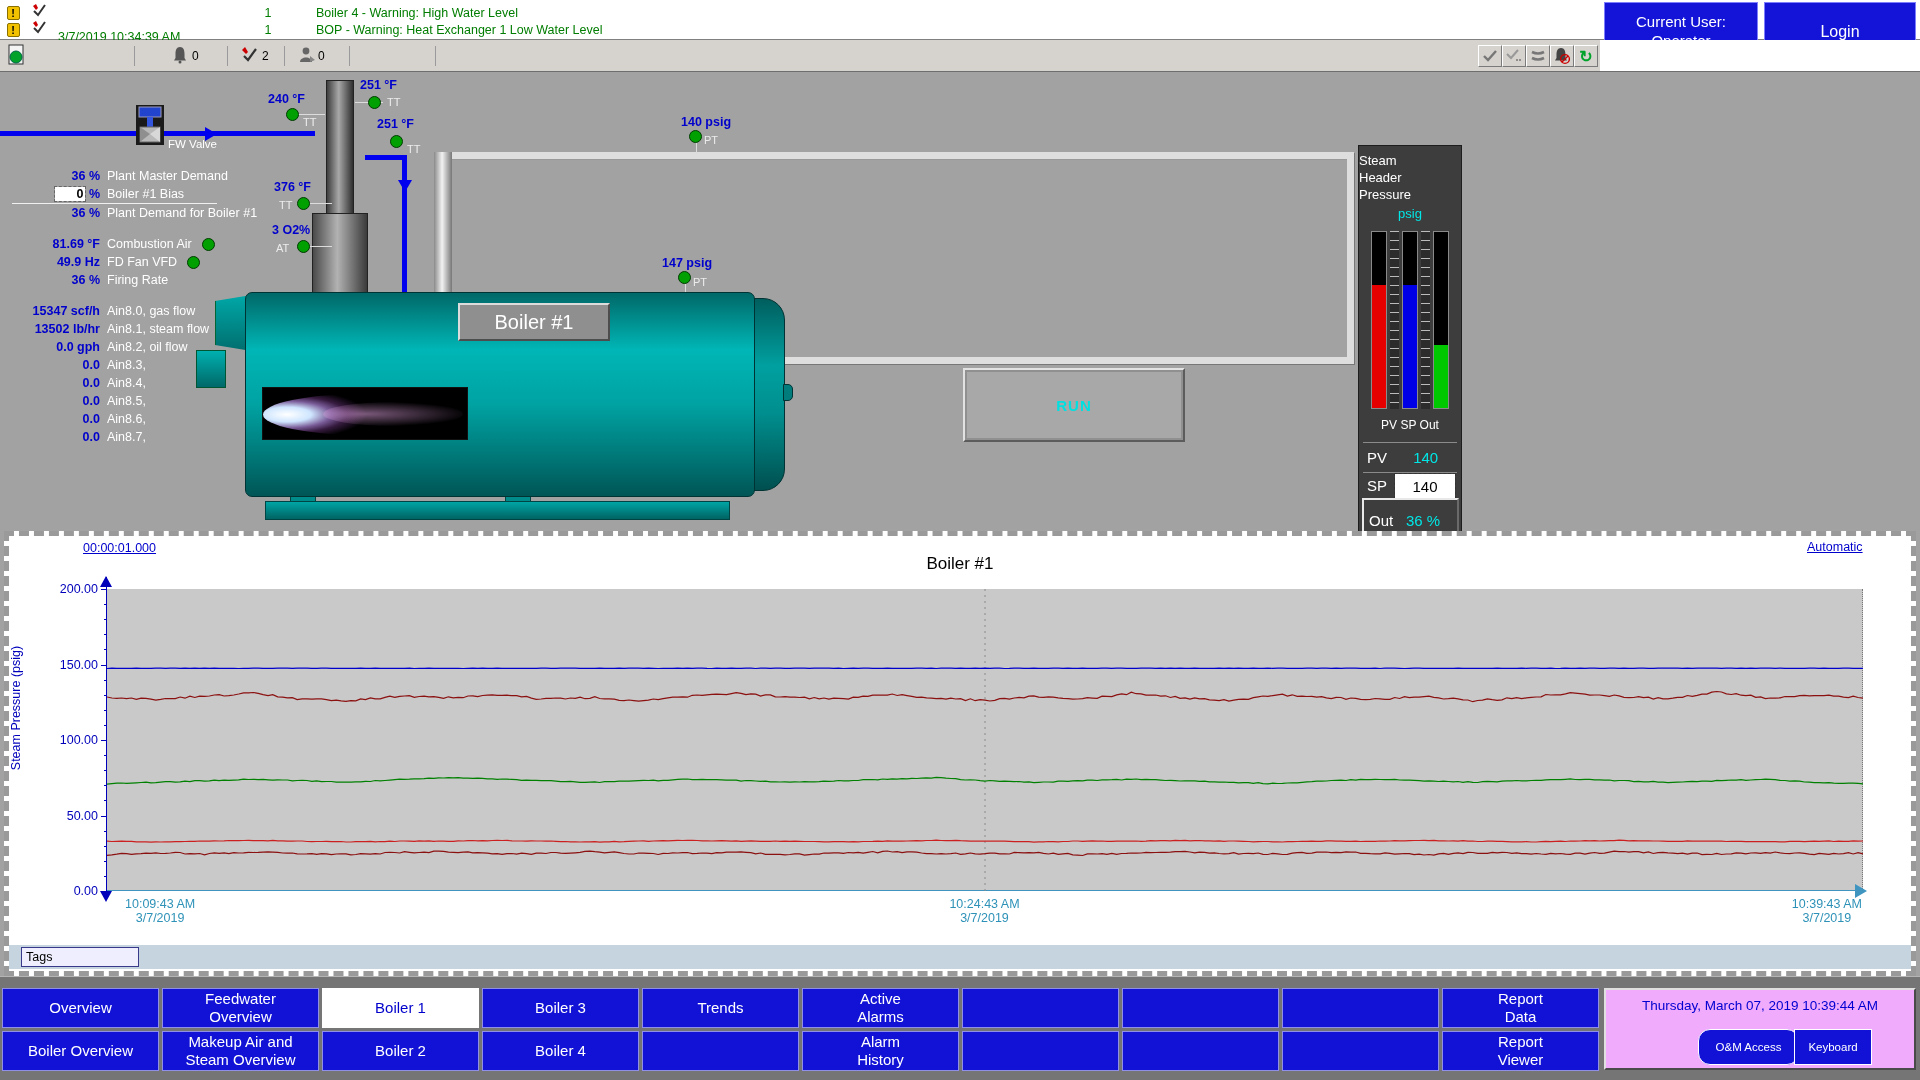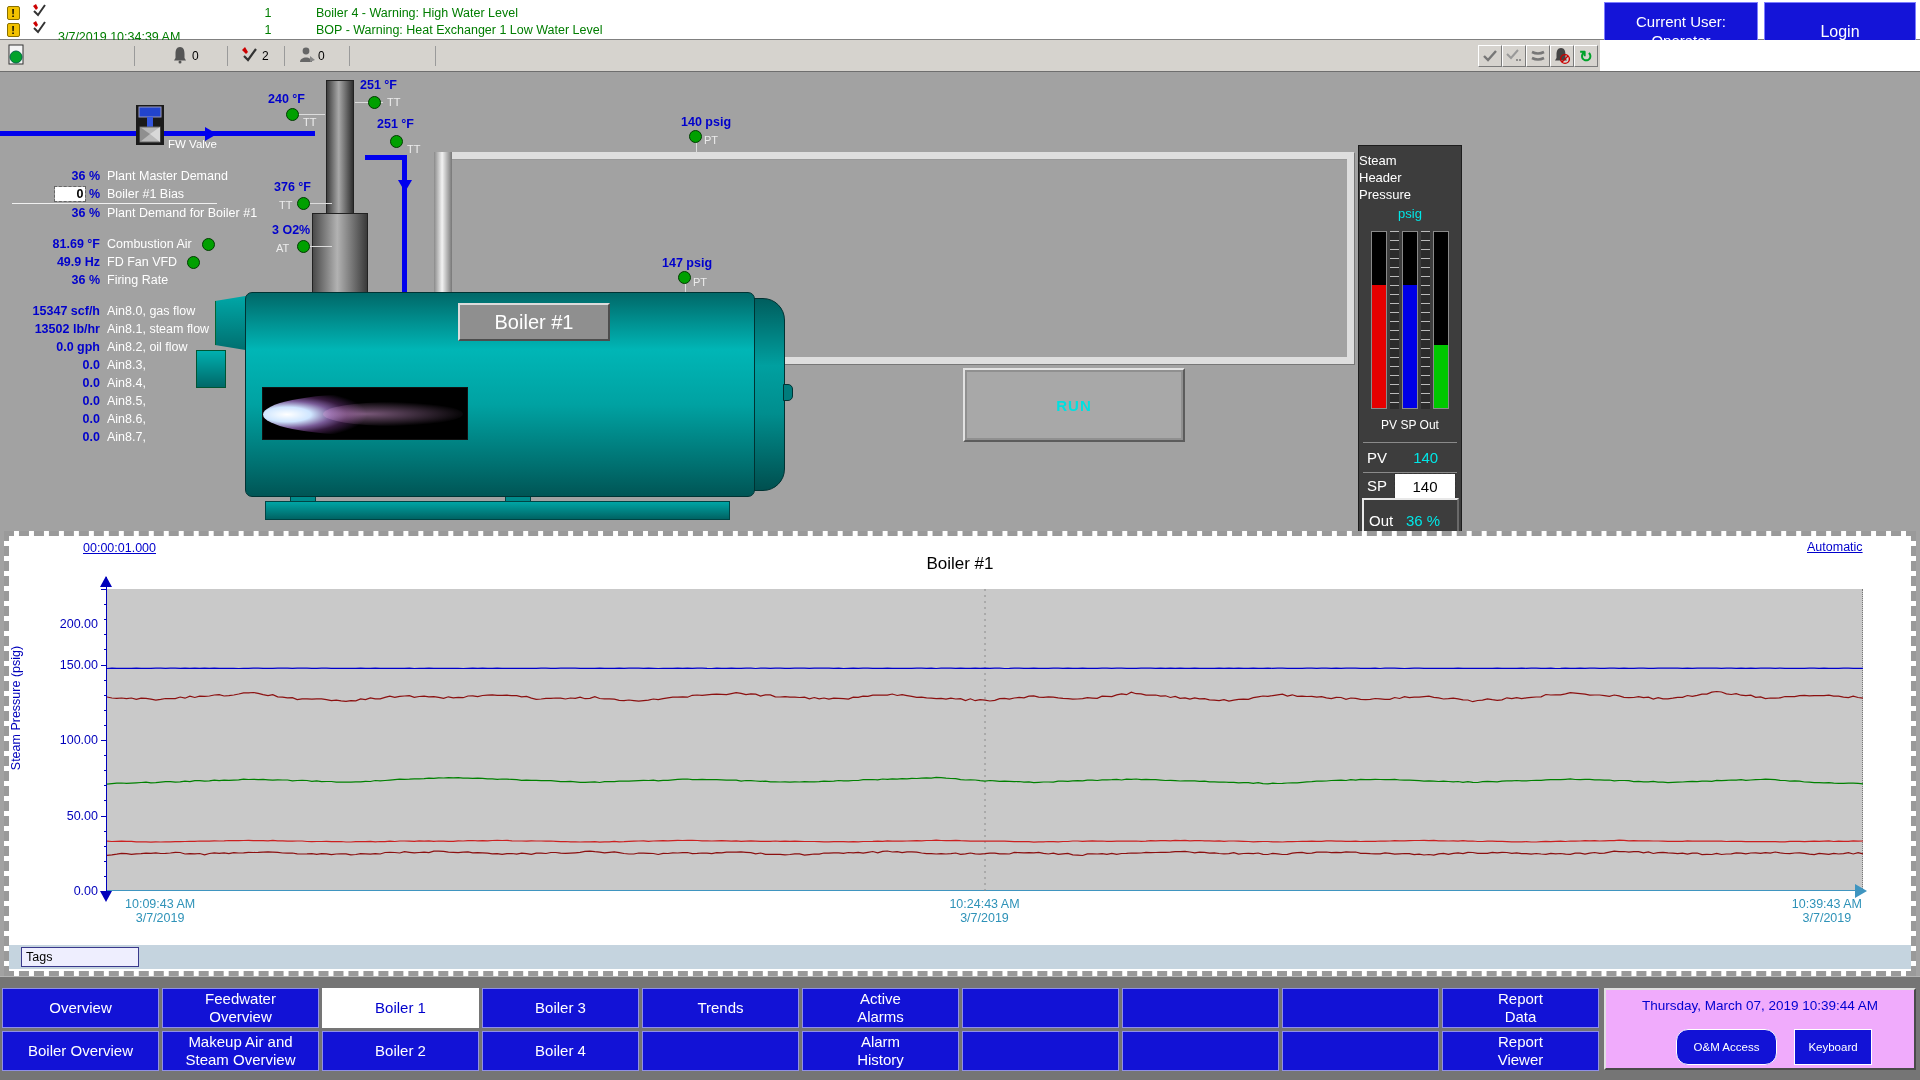--- a/index.html
+++ b/index.html
@@ -363,21 +363,21 @@
     <div class="link abs" style="left:74px; top:5px;">00:00:01.000</div>
     <div class="link abs" style="left:1798px; top:4px;">Automatic</div>
     <div id="trend-title">Boiler #1</div>
     <div id="ylab">Steam Pressure (psig)</div>
 
     <div id="plot">
       <div id="yaxis-line"></div>
       <div class="abs" style="left:-7px; top:-13px; width:0; height:0; border-left:6px solid transparent; border-right:6px solid transparent; border-bottom:11px solid #0000bb;"></div>
       <div class="abs" style="left:-7px; top:302px; width:0; height:0; border-left:6px solid transparent; border-right:6px solid transparent; border-top:11px solid #0000bb;"></div>
       <div id="yticks">
-          <div class="ytick-lbl" style="top: 0px; right: 1764px; margin-top: 35px;">200.00</div>
+          <div class="ytick-lbl" style="top: 0px; right: 1764px;">200.00</div>
           <div class="ytick-mark" style="top: 0px;"></div>
           <div class="ytick-minor" style="top: 15.1px;"></div>
           <div class="ytick-minor" style="top: 30.2px;"></div>
           <div class="ytick-minor" style="top: 45.3px;"></div>
           <div class="ytick-minor" style="top: 60.4px;"></div>
           <div class="ytick-lbl" style="top: 75.5px; right: 1764px;">150.00</div>
           <div class="ytick-mark" style="top: 75.5px;"></div>
           <div class="ytick-minor" style="top: 90.6px;"></div>
           <div class="ytick-minor" style="top: 105.7px;"></div>
           <div class="ytick-minor" style="top: 120.8px;"></div>
@@ -492,18 +492,18 @@
         <div class="nav-btn" style="left: 1282px; top: 54px;">
           <span></span>
         </div>
         <div class="nav-btn" style="left: 1442px; top: 54px;">
           <span>Report</span>
           <span>Viewer</span>
         </div>
       </div>
     <div id="date-panel">
       <div id="date-text">Thursday, March 07, 2019 10:39:44 AM</div>
-      <div class="mini-blue" style="left:70px; width:101px;border-radius:12px;">O&amp;M Access</div>
+      <div class="mini-blue" style="left:92px; width:101px;border-radius:12px;">O&amp;M Access</div>
       <div class="mini-blue" style="left:188px; width:78px;">Keyboard</div>
     </div>
   </div>
 
 </div>
 
 </body></html>

